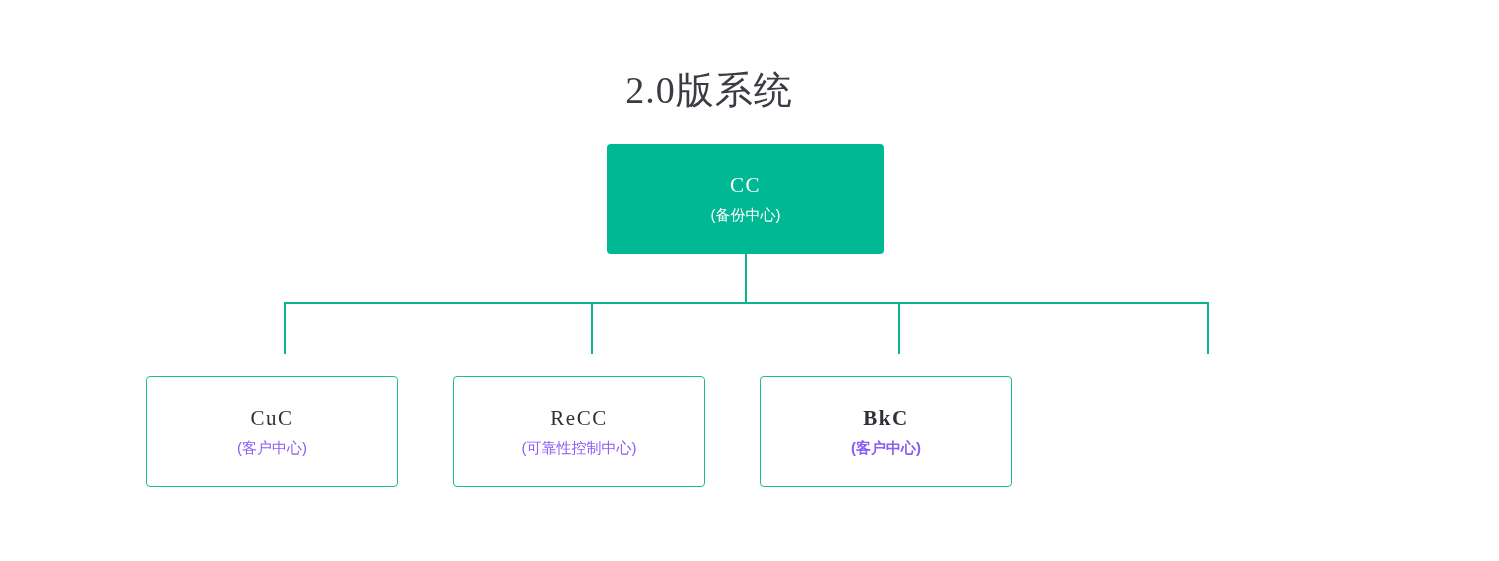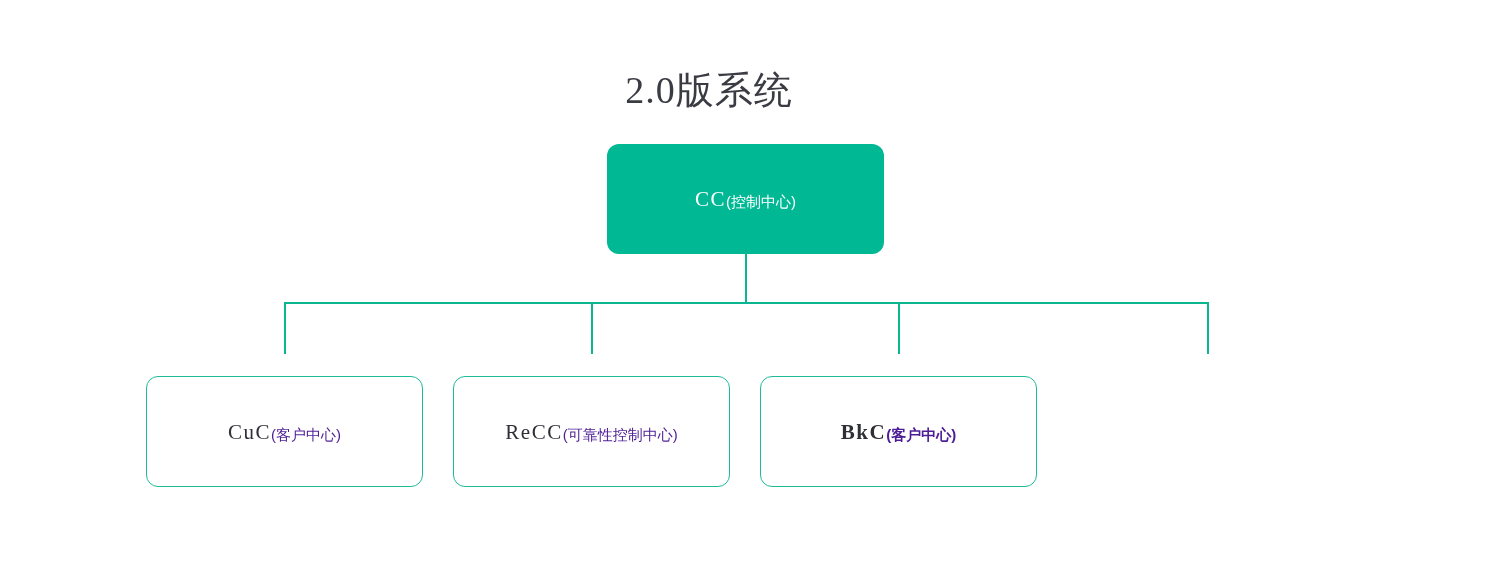--- a/index.html
+++ b/index.html
@@ -30,23 +30,23 @@
     color: #3b3b44;
     letter-spacing: 1px;
     font-family: "Liberation Serif", "DejaVu Serif", serif;
     white-space: nowrap;
   }
 
   
   .node {
     position: absolute;
     box-sizing: border-box;
-    border-radius: 12px;
+    border-radius: 4px;
     display: flex;
-    flex-direction: row;
+    flex-direction: column;
     align-items: center;
     justify-content: center;
   }
   .node .node-title {
     font-size: 21px;
     line-height: 26px;
     letter-spacing: 1.5px;
     font-family: "Liberation Serif", "DejaVu Serif", serif;
     white-space: nowrap;
   }
@@ -66,27 +66,27 @@
     height: 110px;
     background: #00b894;
     border: none;
   }
   #node-root .node-title { color: #ffffff; }
   #node-root .node-subtitle { color: #ffffff; }
 
   
   .node-child {
     top: 376px;
-    width: 277px;
+    width: 252px;
     height: 111px;
     background: #ffffff;
     border: 1px solid #1ebb98;
   }
   .node-child .node-title { color: #2f2f38; }
-  .node-child .node-subtitle { color: #4c1d95; }
+  .node-child .node-subtitle { color: #8b5cf6; }
 
   #node-child-0 { left: 146px; }
   #node-child-1 { left: 453px; }
   #node-child-2 { left: 760px; font-weight: bold; }
   #node-child-3 { left: 1068px; }
 
   
   .conn {
     position: absolute;
     background: #0ab690;
@@ -122,21 +122,21 @@
 
   <div class="conn conn-v" id="conn-stem"></div>
   <div class="conn conn-h" id="conn-bus"></div>
   <div class="conn conn-v conn-drop" id="conn-drop-0"></div>
   <div class="conn conn-v conn-drop" id="conn-drop-1"></div>
   <div class="conn conn-v conn-drop" id="conn-drop-2"></div>
   <div class="conn conn-v conn-drop" id="conn-drop-3"></div>
 
   <div class="node" id="node-root">
     <div class="node-title">CC</div>
-    <div class="node-subtitle">(控制中心)</div>
+    <div class="node-subtitle">(备份中心)</div>
   </div>
 
   <div class="node node-child" id="node-child-0">
     <div class="node-title">CuC</div>
     <div class="node-subtitle">(客户中心)</div>
   </div>
 
   <div class="node node-child" id="node-child-1">
     <div class="node-title">ReCC</div>
     <div class="node-subtitle">(可靠性控制中心)</div>

